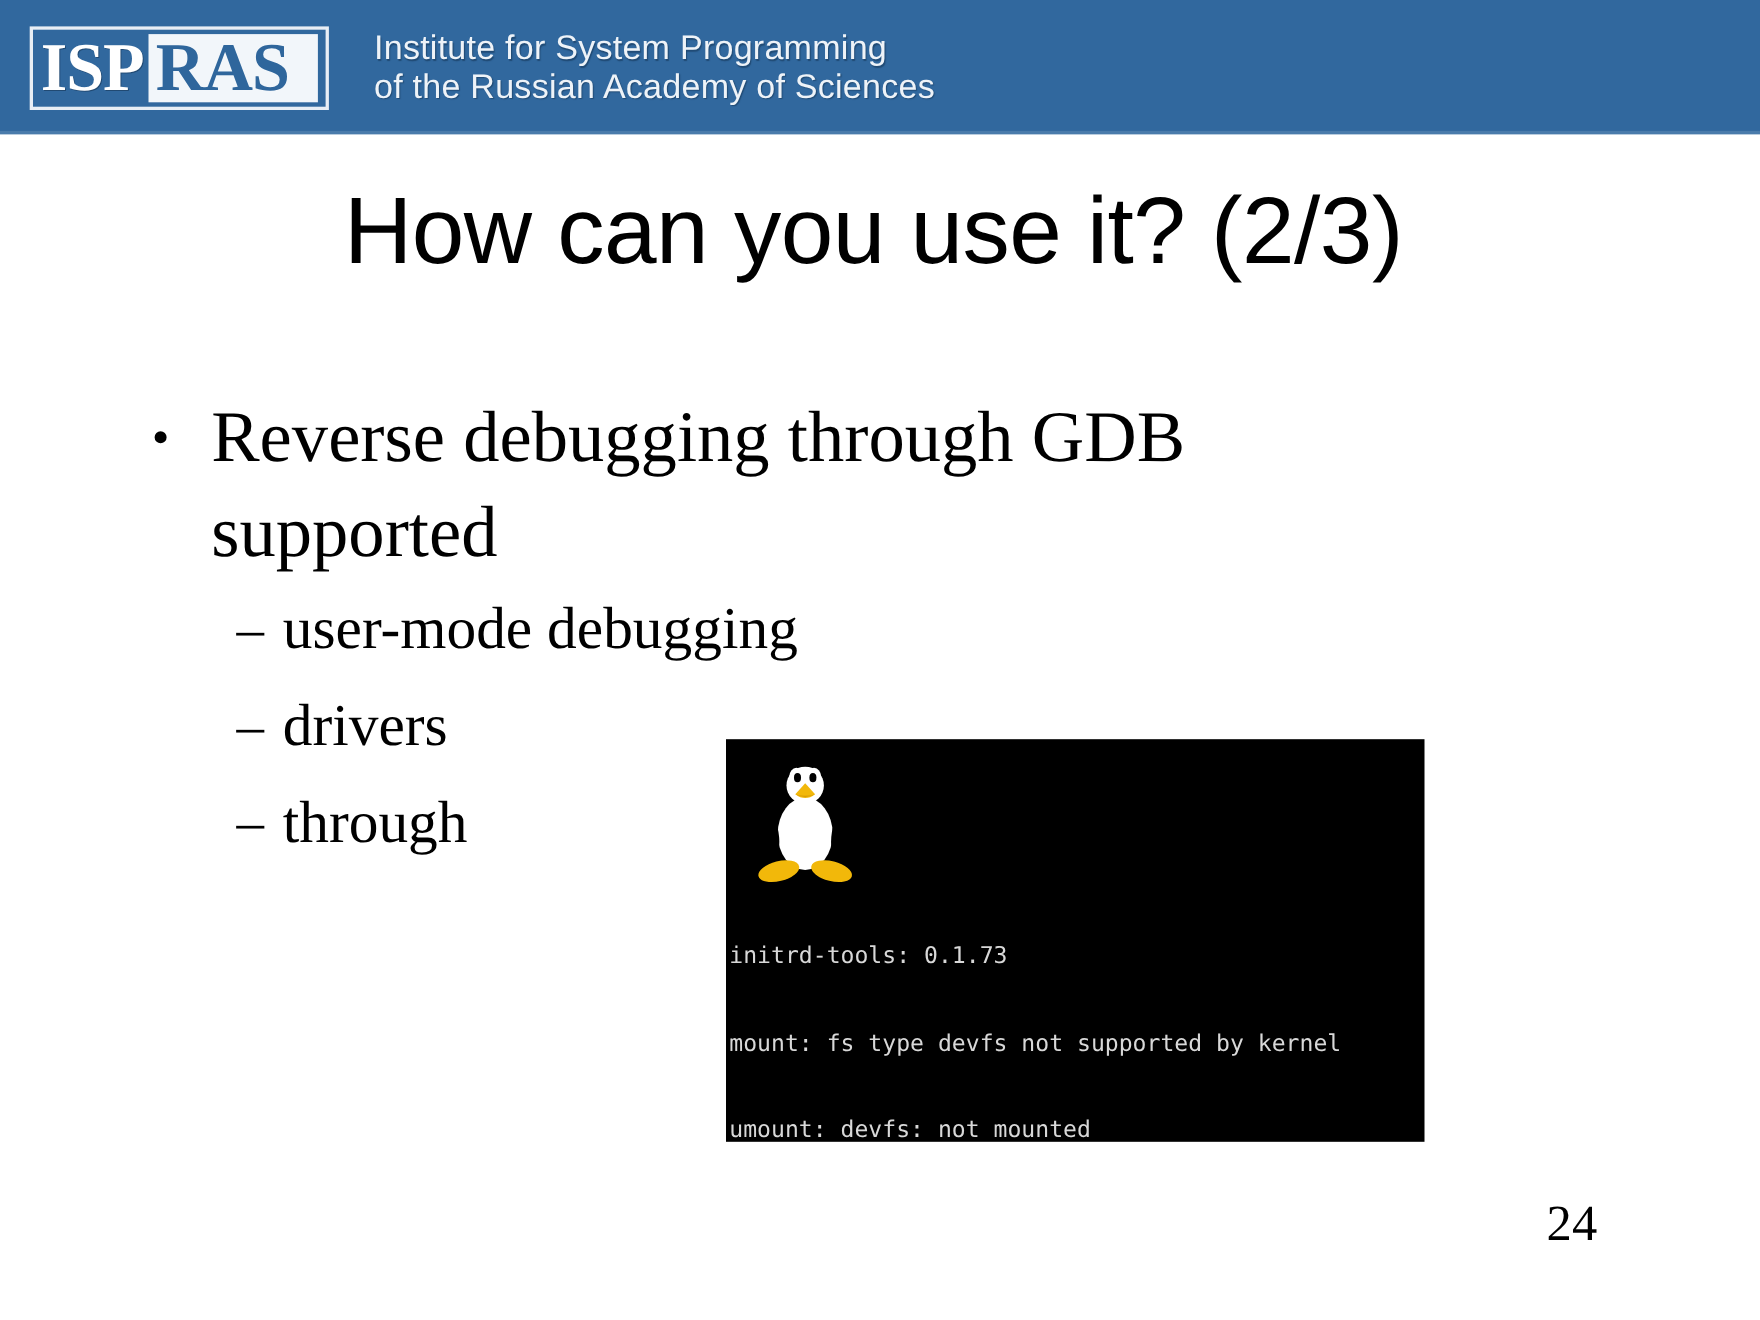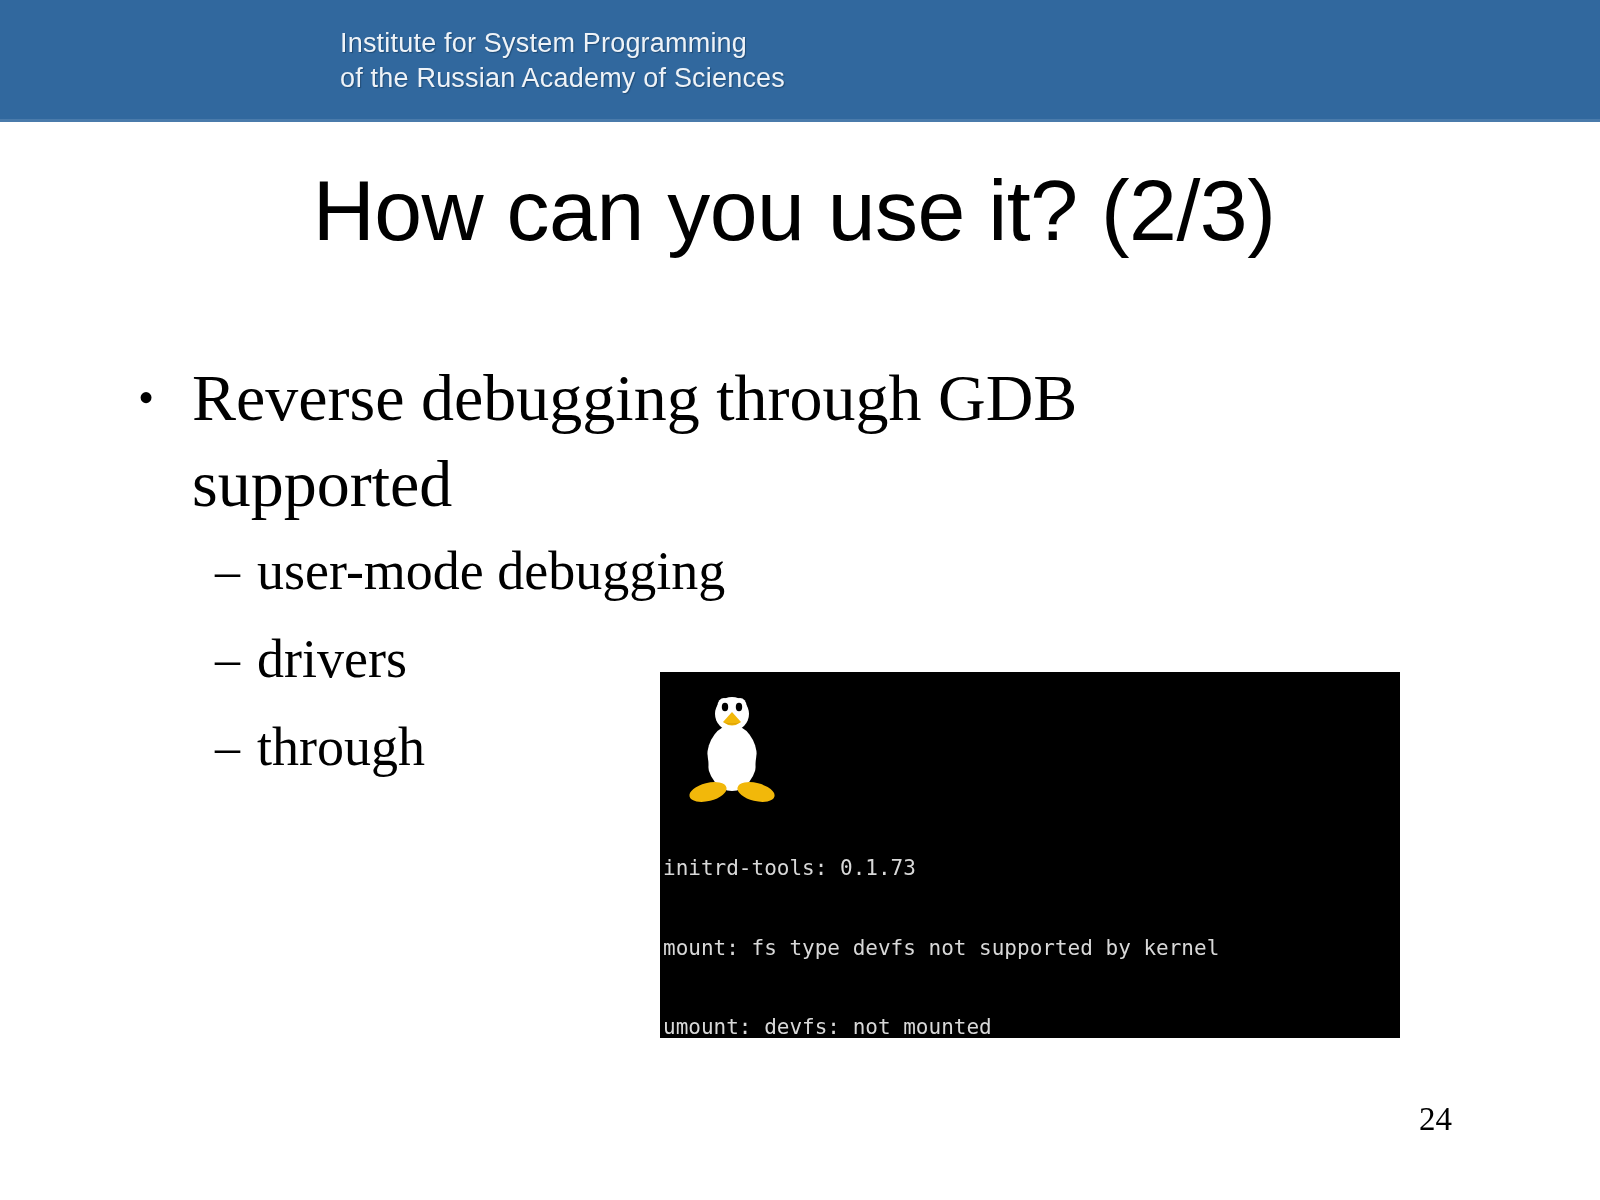--- a/index.html
+++ b/index.html
@@ -82,21 +82,21 @@
     letter-spacing: -1px;
   }
 
   
   .institute {
     position: absolute;
     left: 340px;
     top: 26px;
     color: #eef3f8;
     font-family: "Liberation Sans", sans-serif;
-    font-size: 27px;
+    font-size: 31px;
     line-height: 35px;
     letter-spacing: 0.2px;
     text-shadow: 1px 1px 1px rgba(15,45,75,0.5);
   }
   .institute div { white-space: nowrap; }
 
   
   .slide-title {
     position: absolute;
     left: 0;
@@ -149,21 +149,21 @@
     top: 0;
     font-size: 50px;
     line-height: 88px;
   }
 
   
   .terminal {
     position: absolute;
     left: 660px;
     top: 672px;
-    width: 740px;
+    width: 635px;
     height: 366px;
     background: #000000;
     overflow: hidden;
   }
   .tux {
     position: absolute;
     left: 18px;
     top: 6px;
     width: 108px;
     height: 128px;
@@ -181,30 +181,38 @@
     letter-spacing: 0px;
   }
   .console-lines .line { white-space: pre; }
 
   
   .page-number {
     position: absolute;
     right: 148px;
     bottom: 62px;
     font-family: "Liberation Serif", serif;
-    font-size: 33px;
+    font-size: 46px;
     color: #000000;
   }
 </style>
 </head>
 <body>
 
 <div class="header-band">
   <div class="band-underline"></div>
 
+  <div class="logo">
+    <div class="logo-inner">
+      <span class="logo-isp">ISP</span>
+      <span class="logo-ras-box">
+        <span class="logo-ras">RAS</span>
+      </span>
+    </div>
+  </div>
 
   <div class="institute">
     <div>Institute for System Programming</div>
     <div>of the Russian Academy of Sciences</div>
   </div>
 </div>
 
 <div class="slide-title">How can you use it? (2/3)</div>
 
 <div class="content">

